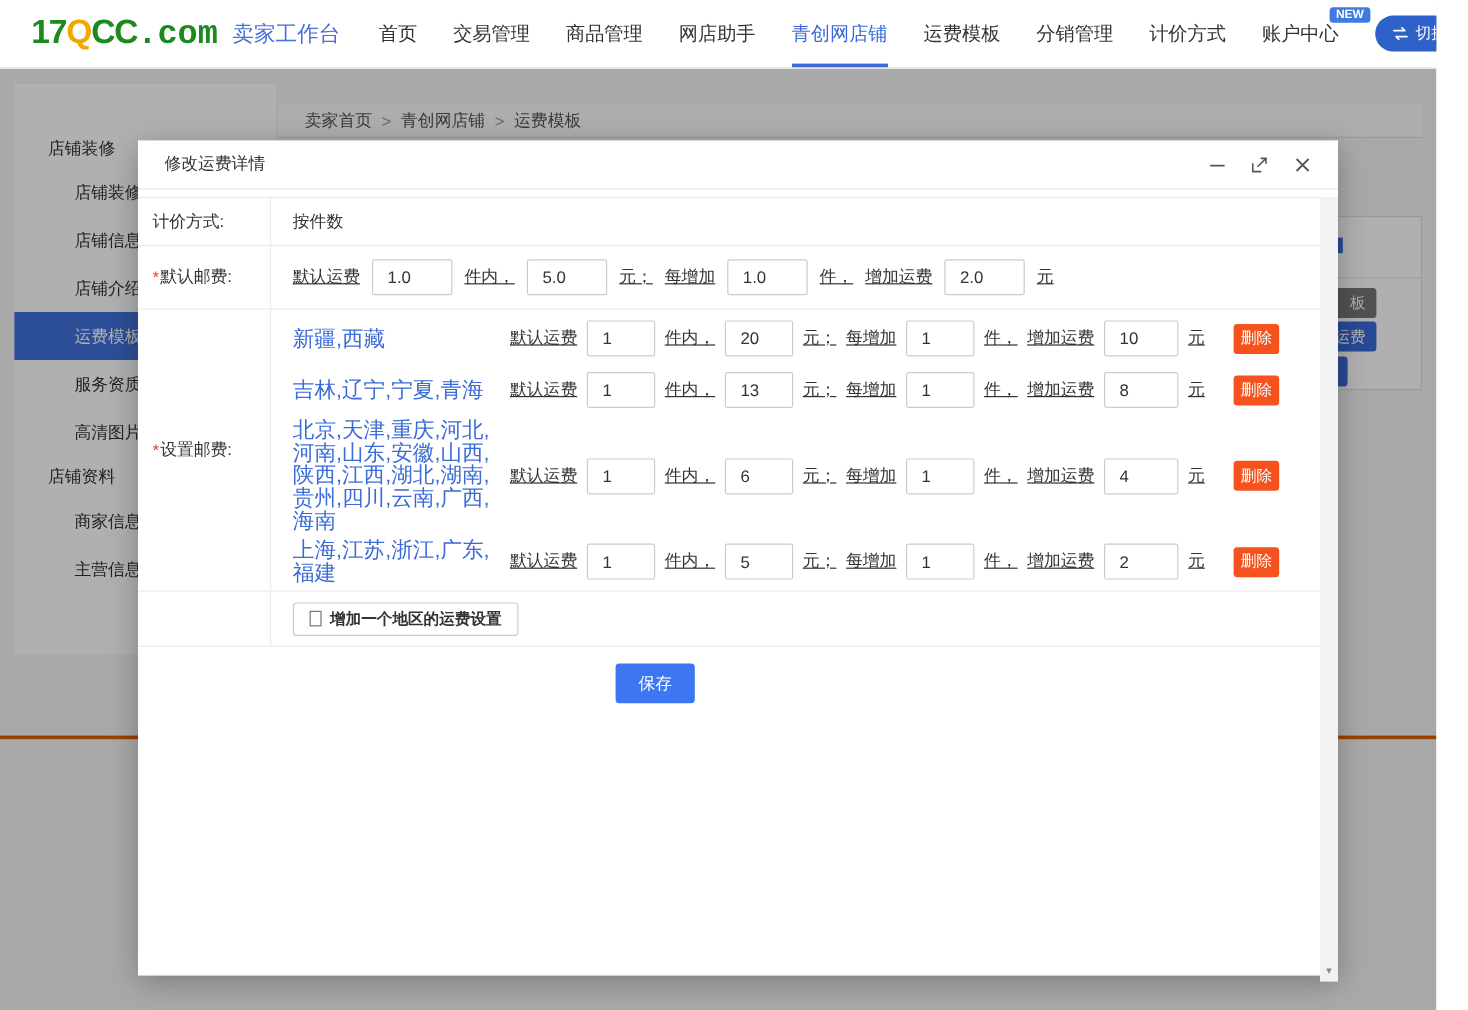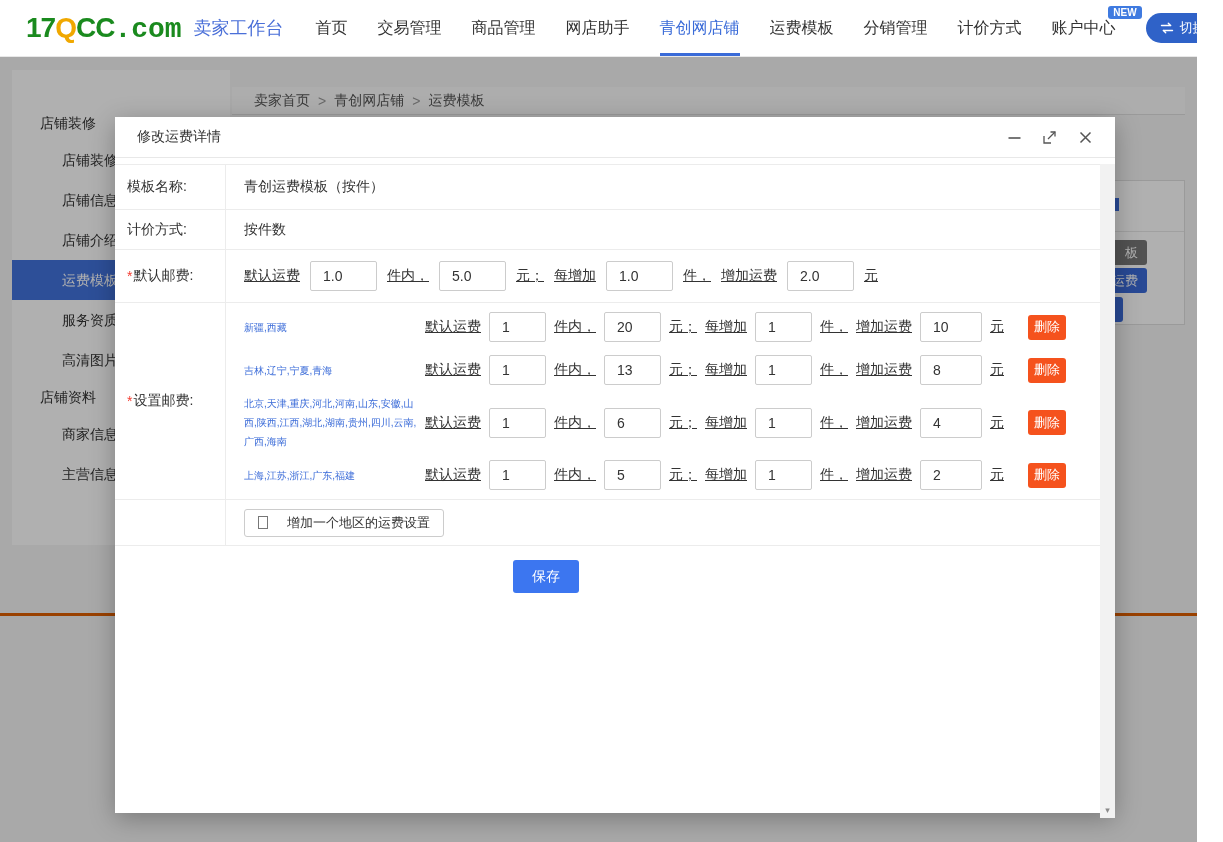--- a/index.html
+++ b/index.html
@@ -73,26 +73,26 @@
   .row-value { flex:1; border-left:1px solid #ececec; padding-left:18px; display:flex;
                align-items:center; font-size:14px; color:#333; }
   .h45 { height:45px; } .h40 { height:40px; } .h53 { height:53px; } .add-row-h { height:46px; }
   .fee-line { display:flex; align-items:center; gap:10px; }
   .fee-line span, .region-row span { white-space:nowrap;text-decoration:underline; }
   input.fee { height:30px; border:1px solid #ccc; border-radius:2px; font-size:14px;
               color:#333; padding-left:12px; font-family:inherit; background:#fff; }
   .w67 { width:67px; } .w57 { width:57px; } .w62 { width:62px; }
   .set-value { flex-direction:column; align-items:flex-start; padding:5px 0 5px 18px; gap:5px; }
   .region-row { display:flex; align-items:center; gap:8px; min-height:38px; }
-  .region-names { width:173px; flex:none; font-size:10px; color:#3a6bd8;
+  .region-names { width:173px; flex:none; font-size:18px; color:#3a6bd8;
                   line-height:19px; word-break:break-all; cursor:pointer; }
   .del-btn { margin-left:16px; width:38px; height:25px; background:#f5521d; color:#fff;
              border:none; border-radius:3px; font-size:13px; cursor:pointer; }
-  .add-btn { display:flex; align-items:center; gap:19px; border:1px solid #ccc; background:#fff;
-             border-radius:3px; height:28px; padding:0 13px; font-size:13px; color:#333; cursor:pointer; }
+  .add-btn { display:flex; align-items:center; gap:7px; border:1px solid #ccc; background:#fff;
+             border-radius:3px; height:28px; padding:0 13px; font-size:13px; color:#333; cursor:pointer;font-weight:bold; }
   .tofu { width:10px; height:13px; border:1px solid #777; display:inline-block; }
   .save-btn { margin:14px 0 0 398px; width:66px; height:33px; background:#3c76f0; color:#fff;
               border:none; border-radius:3px; font-size:14px; cursor:pointer; }
 </style>
 </head>
 <body>
 
 <div class="page">
 
   <div class="topnav">
@@ -186,24 +186,20 @@
         </div>
       </div>
 
       <div class="modal-body">
         <div class="scroll-track">
           <div class="scroll-arrow">▾</div>
         </div>
 
         <div class="form">
 
-          <div class="form-row h45">
-            <div class="row-label">模板名称:</div>
-            <div class="row-value">青创运费模板（按件）</div>
-          </div>
 
           <div class="form-row h40">
             <div class="row-label">计价方式:</div>
             <div class="row-value">按件数</div>
           </div>
 
           <div class="form-row h53">
             <div class="row-label">
               <span class="req">*</span>
               <span>默认邮费:</span>

